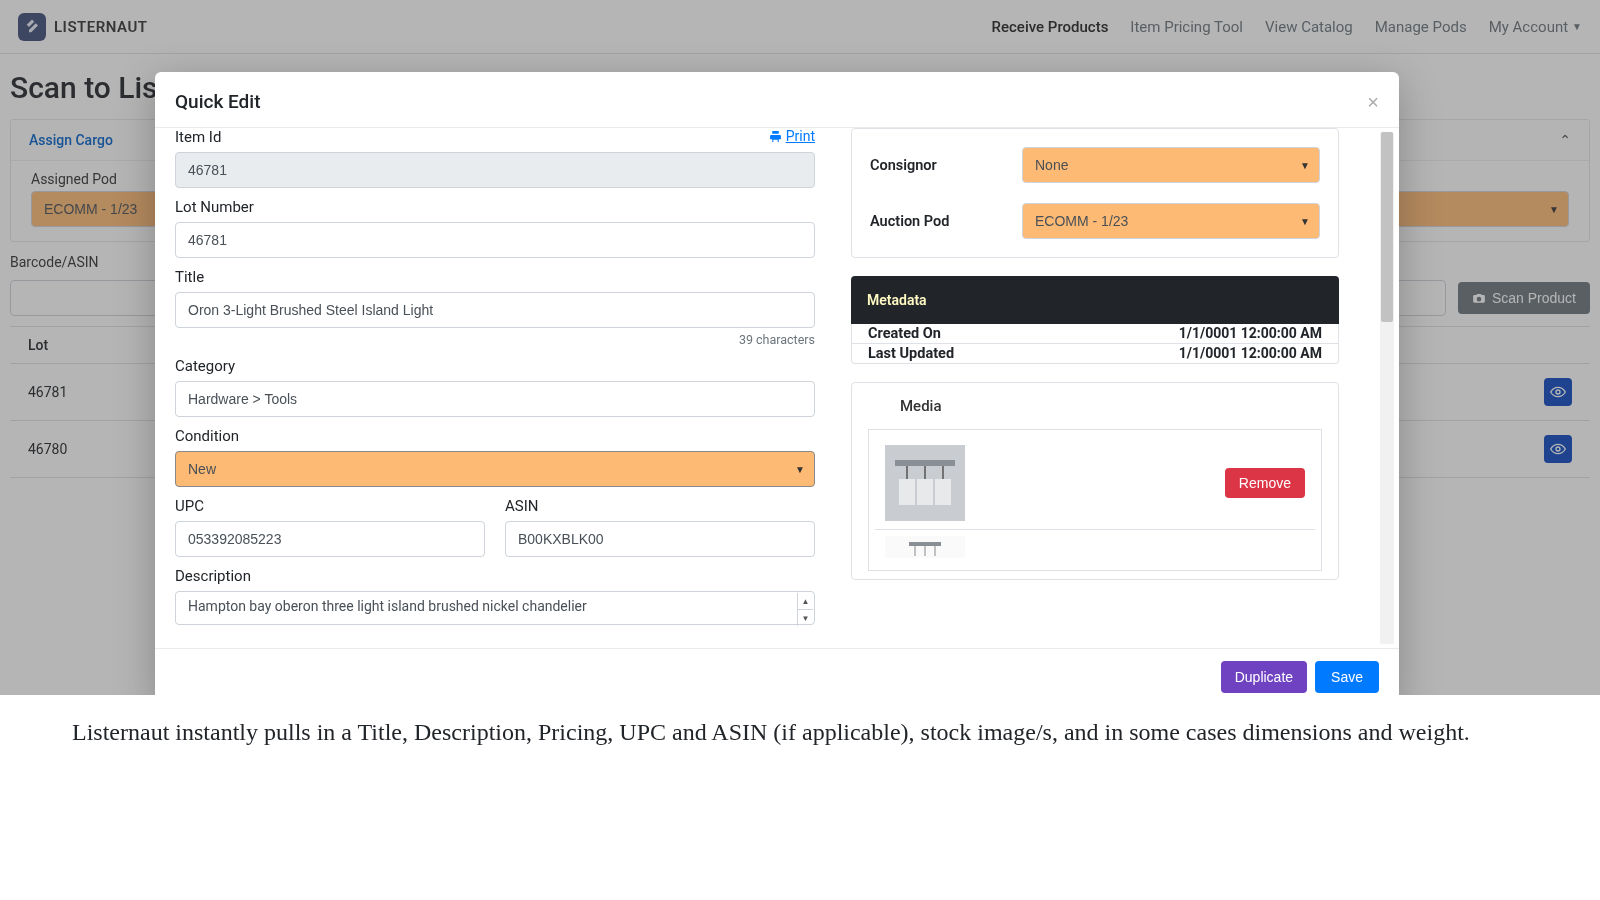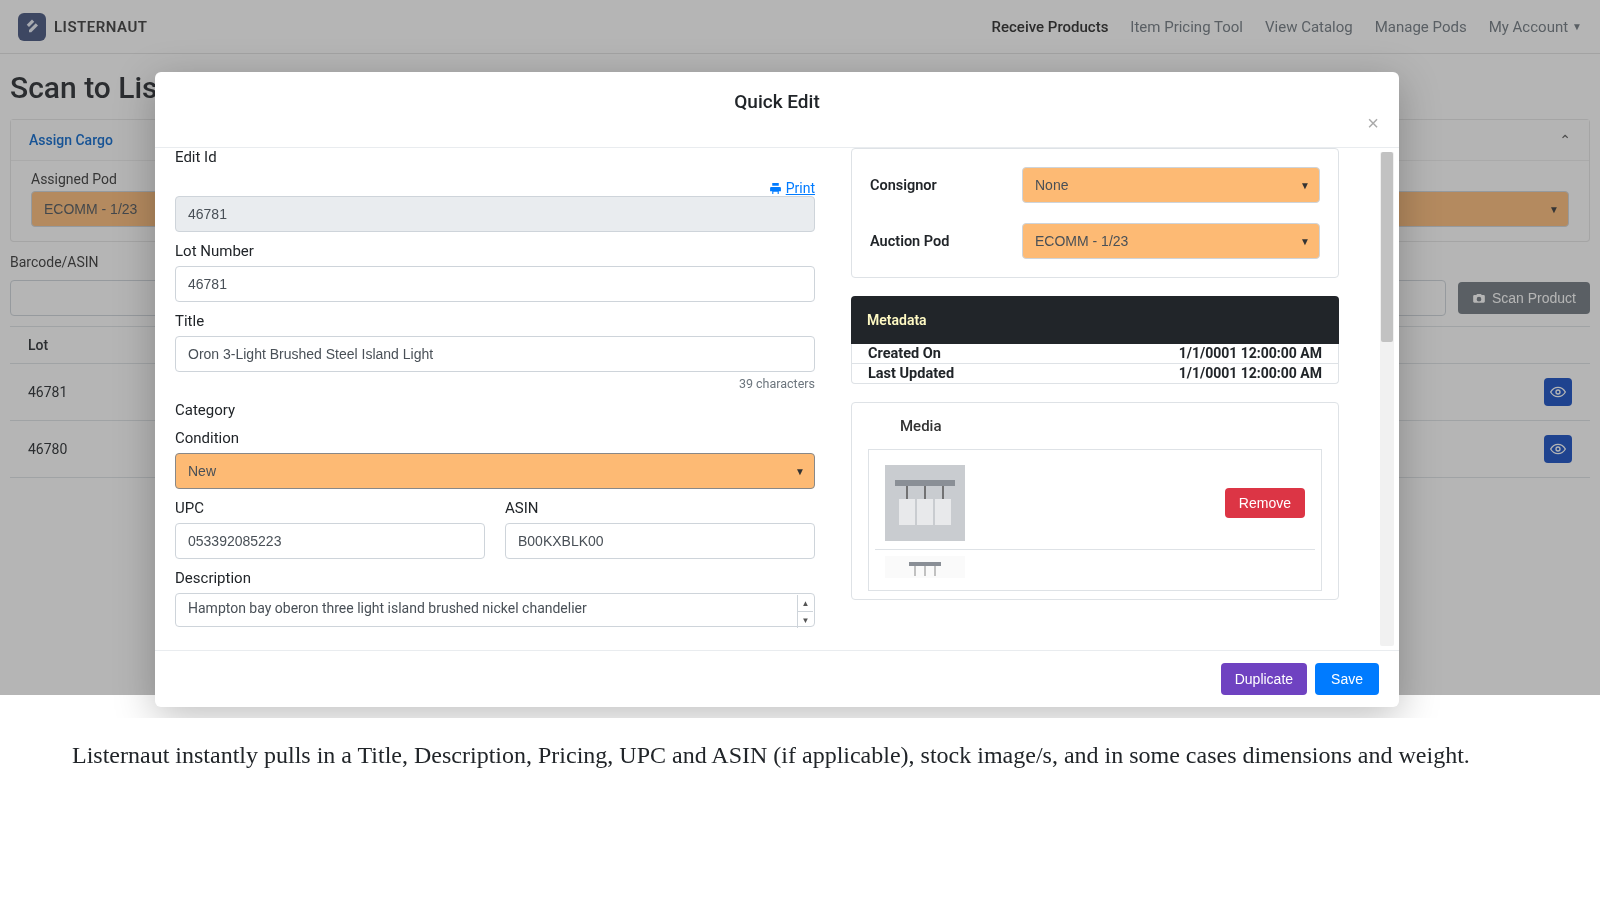--- a/index.html
+++ b/index.html
@@ -26,38 +26,38 @@
 .form-label-sm { font-size:14px; color:#333; margin-bottom:4px; display:block; }
 .form-control { display:block; width:100%; height:36px; padding:6px 12px; border:1px solid #ced4da; border-radius:4px; font-size:14px; color:#495057; background:#fff; }
 .form-select { appearance:none; background:#fdba74; position:relative; }
 .select-wrap { position:relative; }
 .select-caret { position:absolute; right:10px; top:50%; transform:translateY(-50%); pointer-events:none; color:#333; font-size:10px; }
 .scan-btn { margin-left:auto; background:#6c757d; color:#fff; border:none; padding:8px 14px; border-radius:4px; display:flex; gap:6px; align-items:center; font-size:14px; }
 .table-hd { border-top:1px solid #dee2e6; border-bottom:1px solid #dee2e6; padding:10px 18px; color:#212529; font-weight:500; }
 .table-row { padding:14px 18px; border-bottom:1px solid #dee2e6; display:flex; align-items:center; }
 .eye-btn { margin-left:auto; width:28px; height:28px; border-radius:4px; background:#0d48c2; display:flex; align-items:center; justify-content:center; }
 .eye-btn svg { stroke:#fff; fill:none; }
-.footer-caption { position:absolute; left:0; right:0; top:718px; background:#fff; padding:20px 72px; font-family: Georgia, "Times New Roman", serif; font-size:24px; line-height:1.45; z-index:20; }
+.footer-caption { position:absolute; left:0; right:0; top:695px; background:#fff; padding:20px 72px; font-family: Georgia, "Times New Roman", serif; font-size:24px; line-height:1.45; z-index:20; }
 .accordion-caret { margin-left:auto; color:#555; }
 
 
 .modal { position:absolute; left:155px; top:72px; width:1244px; background:#fff; border-radius:6px; z-index:10; box-shadow:0 10px 40px rgba(0,0,0,.25); display:flex; flex-direction:column; }
-.modal-hd { padding:18px 20px 14px; display:flex; align-items:center; border-bottom:1px solid #e9ecef;flex-direction:column; }
+.modal-hd { padding:18px 20px 14px; display:flex; align-items:center; border-bottom:1px solid #e9ecef; }
 .modal-hd h4 { font-size:19px; font-weight:500; color:#212529; }
 .modal-close { margin-left:auto; color:#aaa; font-size:20px; line-height:1; background:none; border:none; cursor:pointer; }
 .modal-bd { padding:0 20px 20px; position:relative; }
 .modal-cols { display:flex; gap:36px; }
 .col-l { width:640px; padding-top:0; }
 .col-r { width:488px; padding-top:0; }
 .scroll-track { position:absolute; right:5px; top:4px; bottom:4px; width:14px; background:#f1f1f1; border-radius:2px; }
 .scroll-thumb { position:absolute; left:1px; right:1px; top:0; height:190px; background:#c2c2c2; border-radius:2px; }
 .field { margin-bottom:10px; }
 .field-label { font-size:15px; color:#212529; margin-bottom:6px; display:block; }
 .readonly { background:#e9ecef; }
-.print-link { float:right; color:#007bff; font-size:14px; display:flex; align-items:center; gap:4px; text-decoration:underline;margin-top:32px; }
+.print-link { float:right; color:#007bff; font-size:14px; display:flex; align-items:center; gap:4px; text-decoration:underline; }
 .helper-right { text-align:right; color:#6c757d; font-size:12.5px; margin-top:4px; }
 .row2 { display:flex; gap:20px; }
 .row2 > .field { flex:1; }
 .textarea-wrap { position:relative; }
 .textarea { width:100%; height:34px; border:1px solid #ced4da; border-radius:4px; padding:6px 28px 6px 12px; font-size:14px; color:#495057; resize:none; font-family:inherit; }
 .spinners { position:absolute; right:2px; top:2px; bottom:2px; width:16px; display:flex; flex-direction:column; border-left:1px solid #ced4da; }
 .spinners div { flex:1; display:flex; align-items:center; justify-content:center; font-size:8px; color:#555; }
 .spinners div:first-child { border-bottom:1px solid #ced4da; }
 
 .side-row { display:flex; align-items:center; padding:10px 0; }
@@ -182,34 +182,35 @@
       <div class="modal-cols">
 
         <div class="col-l">
           <div class="field">
             <a class="print-link">
               <svg width="13" height="13" viewBox="0 0 24 24" fill="#007bff">
                   <path d="M6 2h12v5H6V2zm-2 7h16a2 2 0 012 2v6h-4v5H6v-5H2v-6a2 2 0 012-2zm4 9v4h8v-4H8z"></path>
                 </svg>
               <span>Print</span>
             </a>
-            <label class="field-label">Edit Id</label>
+            <label class="field-label">Item Id</label>
             <input class="form-control readonly" readonly="" value="46781" style="">
           </div>
           <div class="field">
             <label class="field-label">Lot Number</label>
             <input class="form-control" value="46781" style="">
           </div>
           <div class="field">
             <label class="field-label">Title</label>
             <input class="form-control" value="Oron 3-Light Brushed Steel Island Light" style="">
             <div class="helper-right">39 characters</div>
           </div>
           <div class="field">
             <label class="field-label">Category</label>
+            <input class="form-control" value="Hardware &gt; Tools" style="">
           </div>
           <div class="field">
             <label class="field-label">Condition</label>
             <div class="select-wrap">
               <input class="form-control form-select" style="border-color: rgb(136, 136, 136);" readonly="" value="New">
               <span class="select-caret">▼</span>
             </div>
           </div>
           <div class="row2">
             <div class="field">

